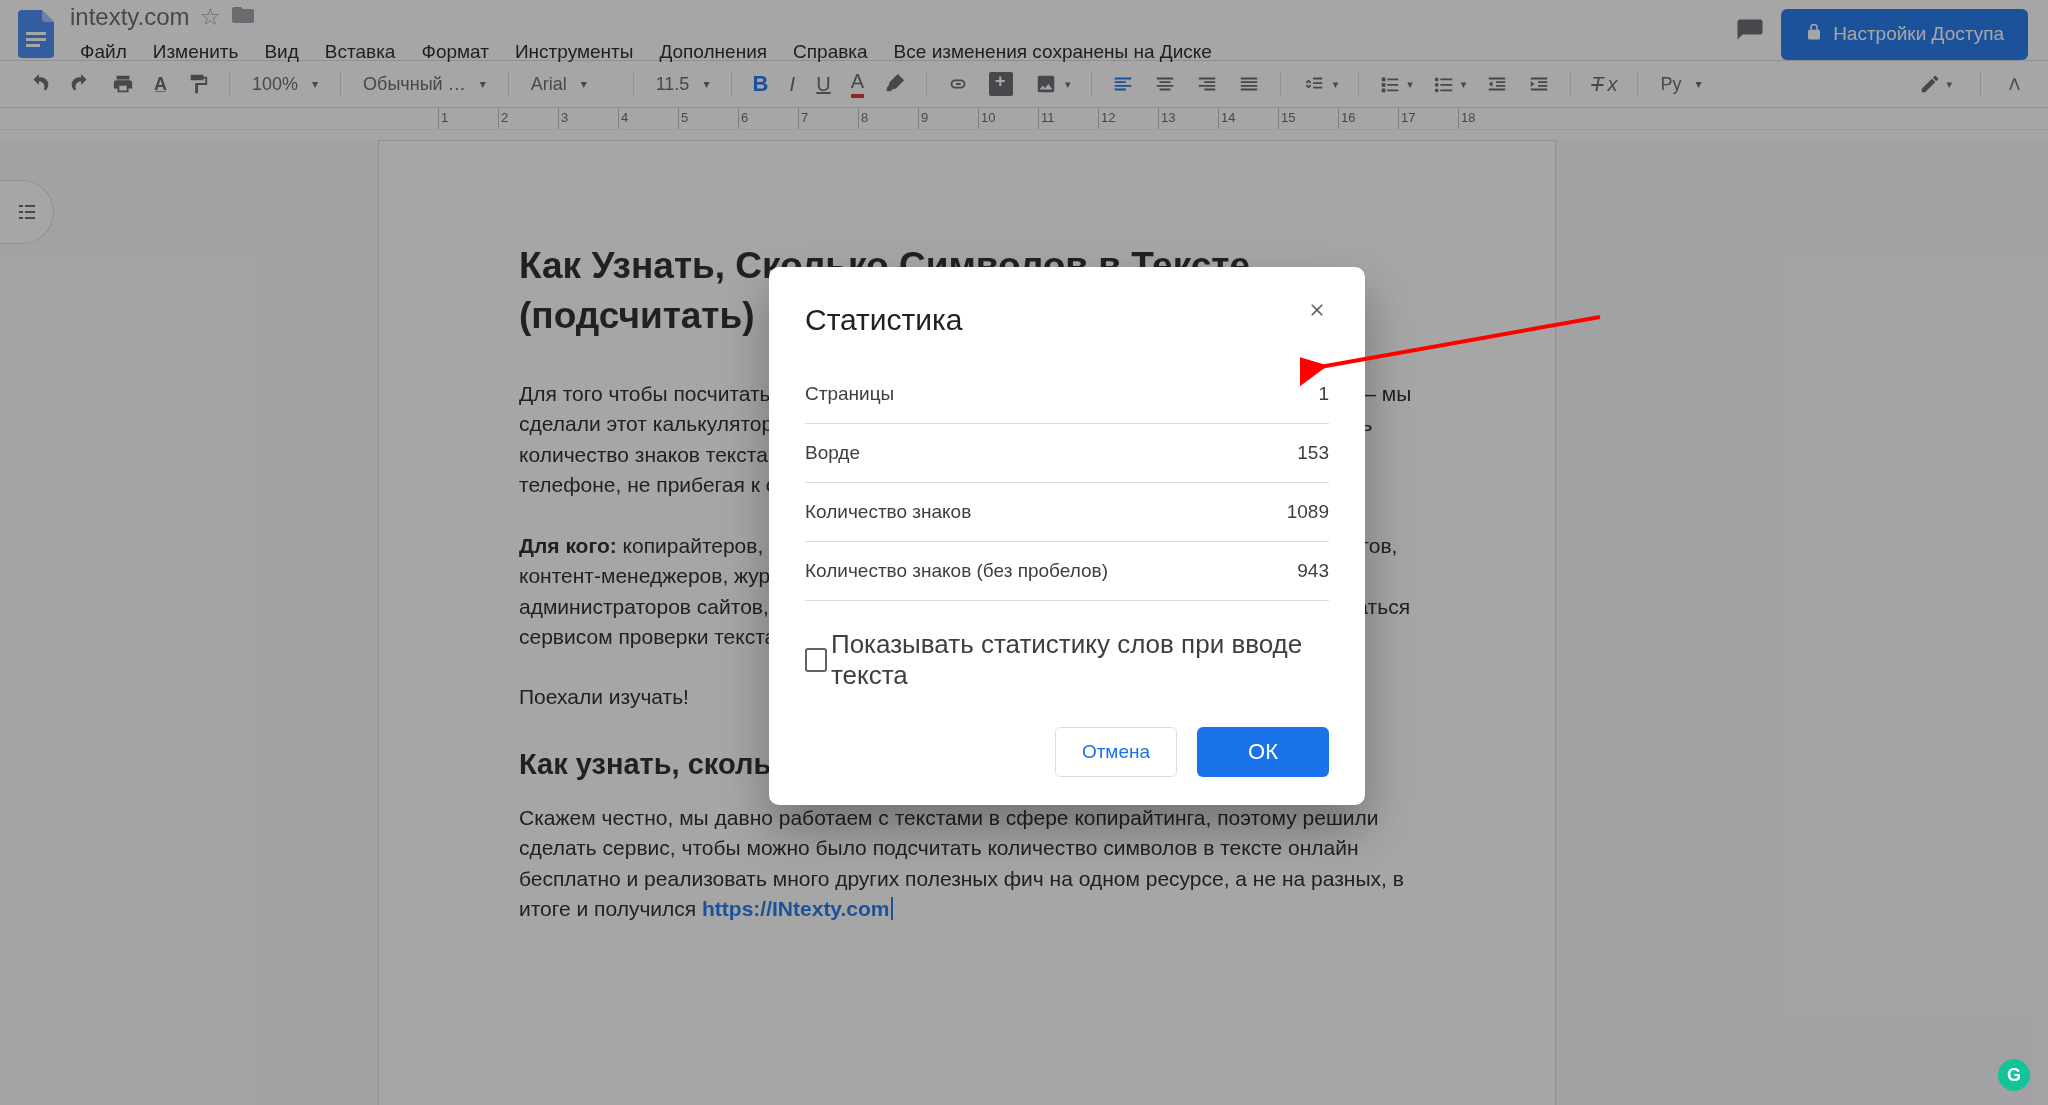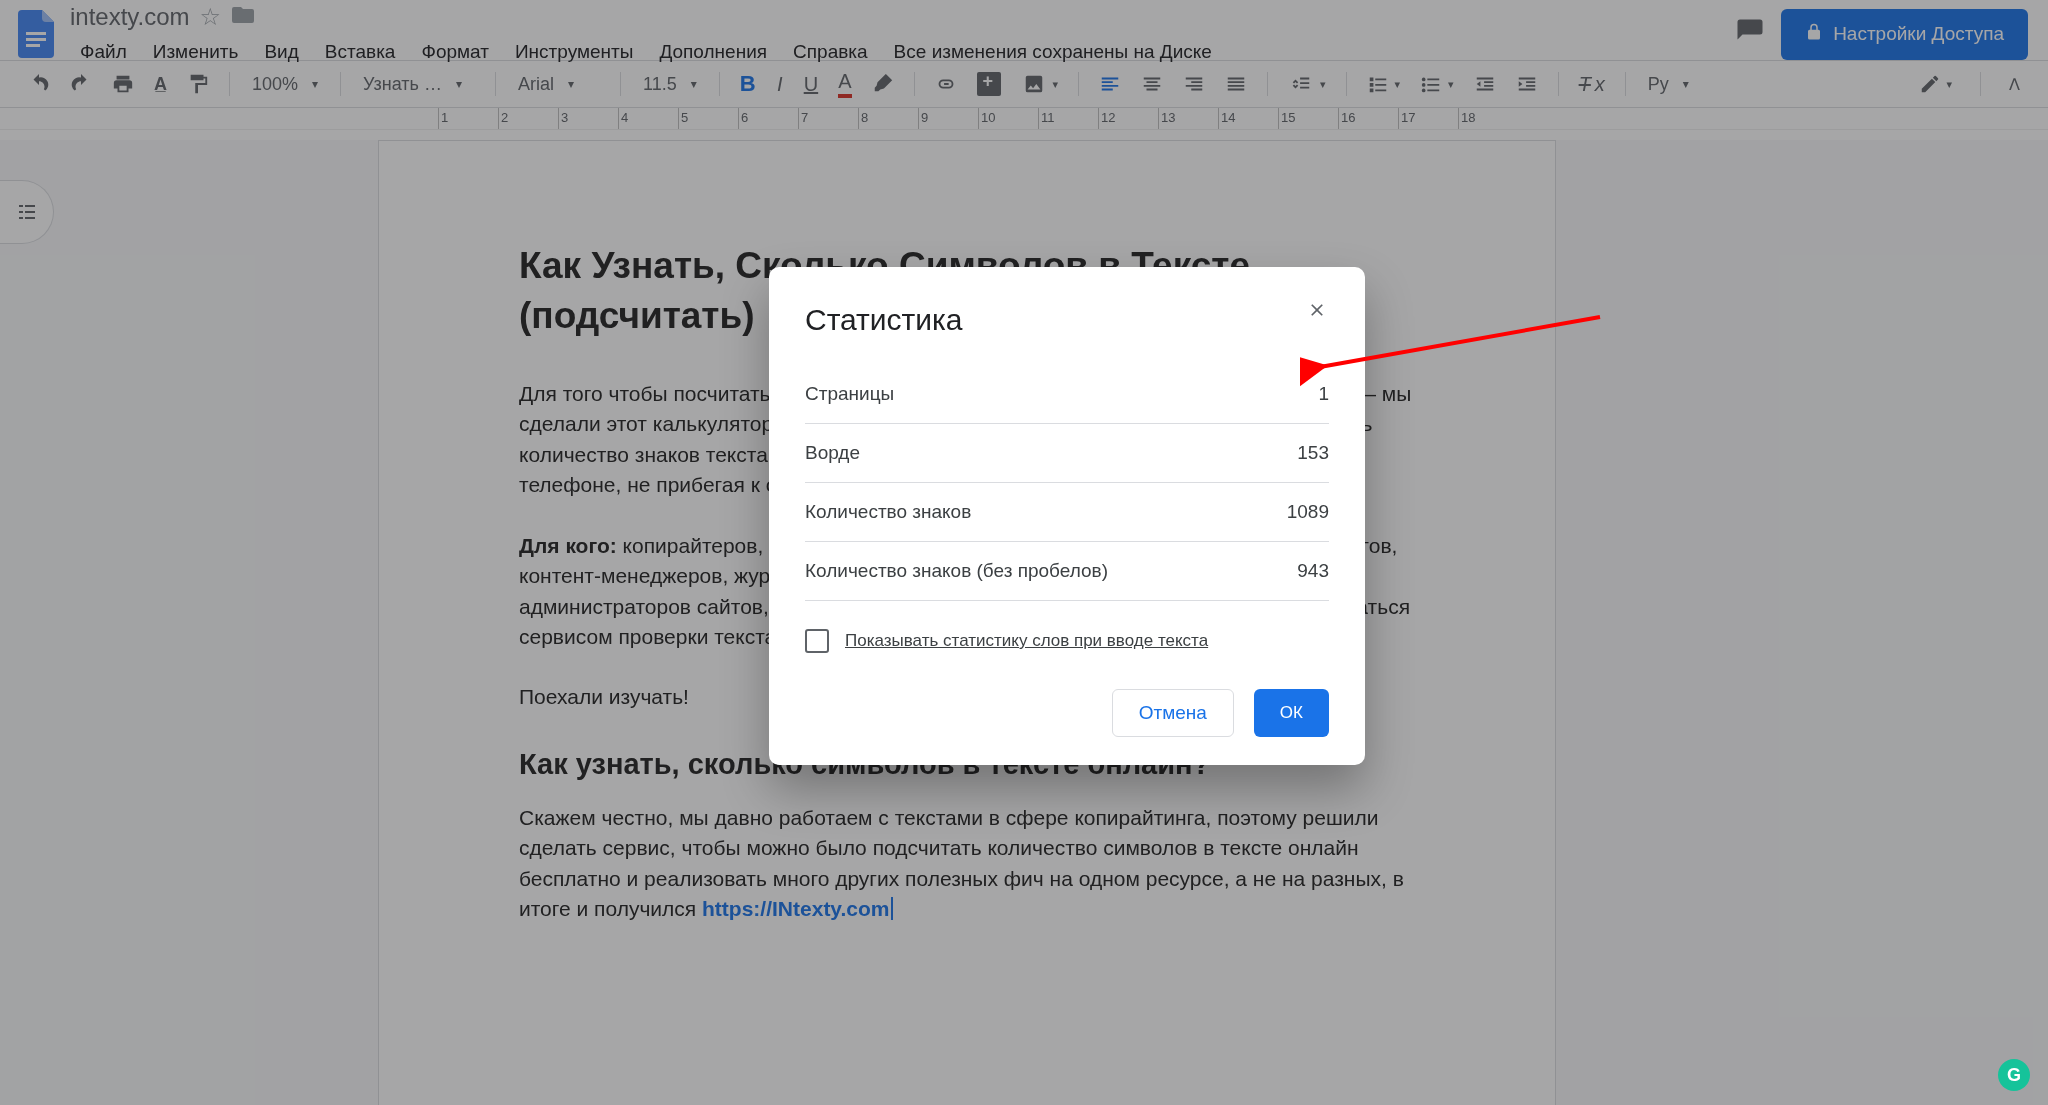--- a/index.html
+++ b/index.html
@@ -51,25 +51,25 @@
 
 .scrim{position:absolute;inset:0;background:rgba(32,33,36,.40);}
 
 
 .dialog{position:absolute;left:769px;top:267px;width:596px;background:#fff;border-radius:10px;box-shadow:0 24px 48px rgba(0,0,0,.3);padding:36px 36px 28px 36px;}
 .dialog h3{margin:0 0 28px 0;font-size:30px;font-weight:400;color:#202124;}
 .dlg-close{position:absolute;top:32px;right:32px;color:#5f6368;background:none;border:none;font-size:22px;cursor:pointer;}
 .stat-row{display:flex;justify-content:space-between;align-items:flex-start;padding:18px 0;font-size:19px;color:#3c4043;border-bottom:1px solid #dadce0;}
 .stat-row:last-of-type{border-bottom:1px solid #dadce0;}
 .stat-val{color:#3c4043;}
-.chk-row{display:flex;align-items:center;gap:16px;margin:28px 0 36px 0;font-size:17px;color:#3c4043;text-decoration:underline;}
+.chk-row{display:flex;align-items:center;gap:4px;margin:28px 0 36px 0;font-size:26px;color:#3c4043;}
 .chk{width:24px;height:24px;border:2px solid #5f6368;border-radius:3px;cursor:pointer;}
 .dlg-actions{display:flex;justify-content:flex-end;gap:20px;}
 .btn-outline{border:1px solid #dadce0;background:#fff;color:#1a73e8;font-size:19px;padding:12px 26px;border-radius:6px;cursor:pointer;}
-.btn-primary{border:none;background:#1a73e8;color:#fff;font-size:17px;font-weight:500;padding:12px 26px;border-radius:6px;cursor:pointer;}
+.btn-primary{border:none;background:#1a73e8;color:#fff;font-size:22px;font-weight:500;padding:12px 51px;border-radius:6px;cursor:pointer;}
 
 
 .arrow{position:absolute;left:1300px;top:307px;pointer-events:none;}
 
 .bg-icon{width:24px;height:24px;background:#5f6368;display:inline-block;border-radius:2px;}
 .grammarly{position:absolute;right:18px;bottom:14px;width:32px;height:32px;border-radius:50%;background:#15c39a;display:flex;align-items:center;justify-content:center;color:#fff;font-weight:700;font-size:18px;}
 </style>
 </head>
 <body>
 
@@ -142,21 +142,21 @@
       </span>
     <span class="tb-btn" style="font-weight:700">A̲</span>
     <span class="tb-btn">
         <svg width="22" height="22" viewBox="0 0 24 24">
           <path fill="#5f6368" d="M18 4V2H4v6h14V6h2v5H9v11h3V13h10V4h-4z"></path>
         </svg>
       </span>
     <span class="sep"></span>
     <span class="tb-select" style="min-width:70px">100%</span>
     <span class="sep"></span>
-    <span class="tb-select" style="min-width:130px">Узнать …</span>
+    <span class="tb-select" style="min-width:130px">Обычный …</span>
     <span class="sep"></span>
     <span class="tb-select" style="min-width:100px">Arial</span>
     <span class="sep"></span>
     <span class="tb-select" style="min-width:60px">11.5</span>
     <span class="sep"></span>
     <span class="tb-btn bold-active" style="font-size:22px;font-weight:700">B</span>
     <span class="tb-btn" style="font-style:italic;font-size:20px">I</span>
     <span class="tb-btn" style="text-decoration:underline;font-size:20px">U</span>
     <span class="tb-btn">
         <span class="text-color" style="font-size:20px">A</span>

